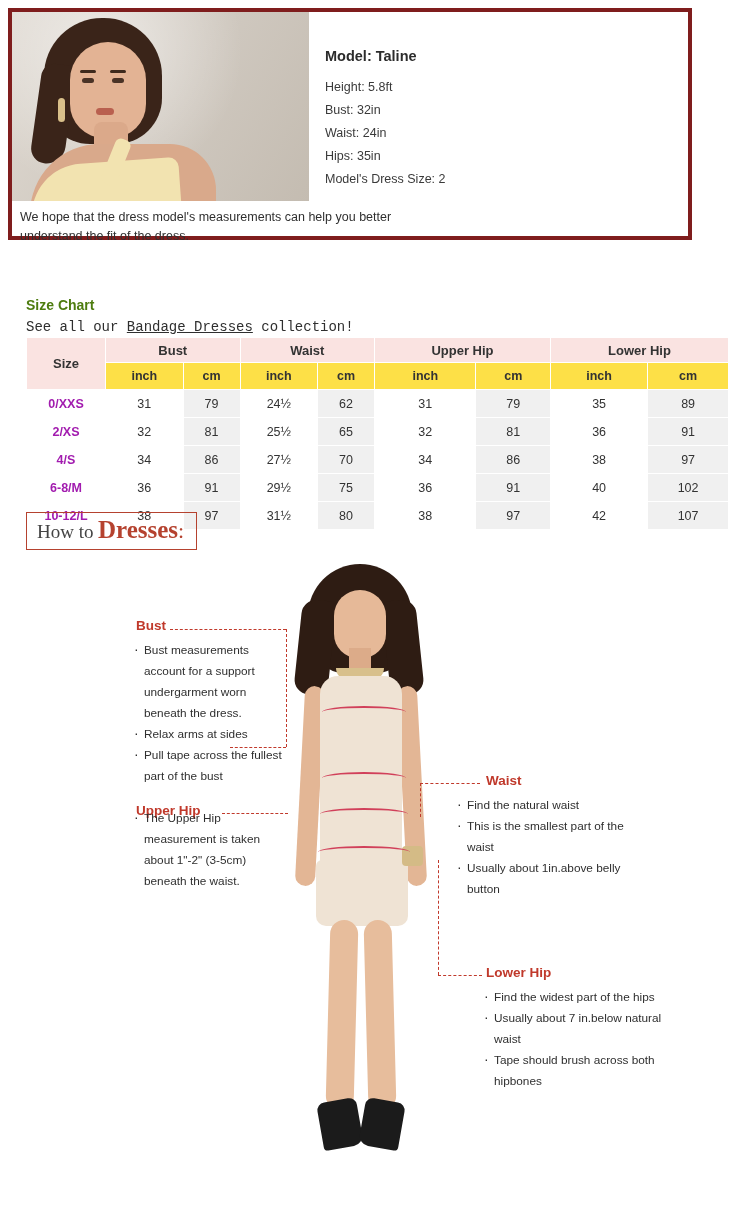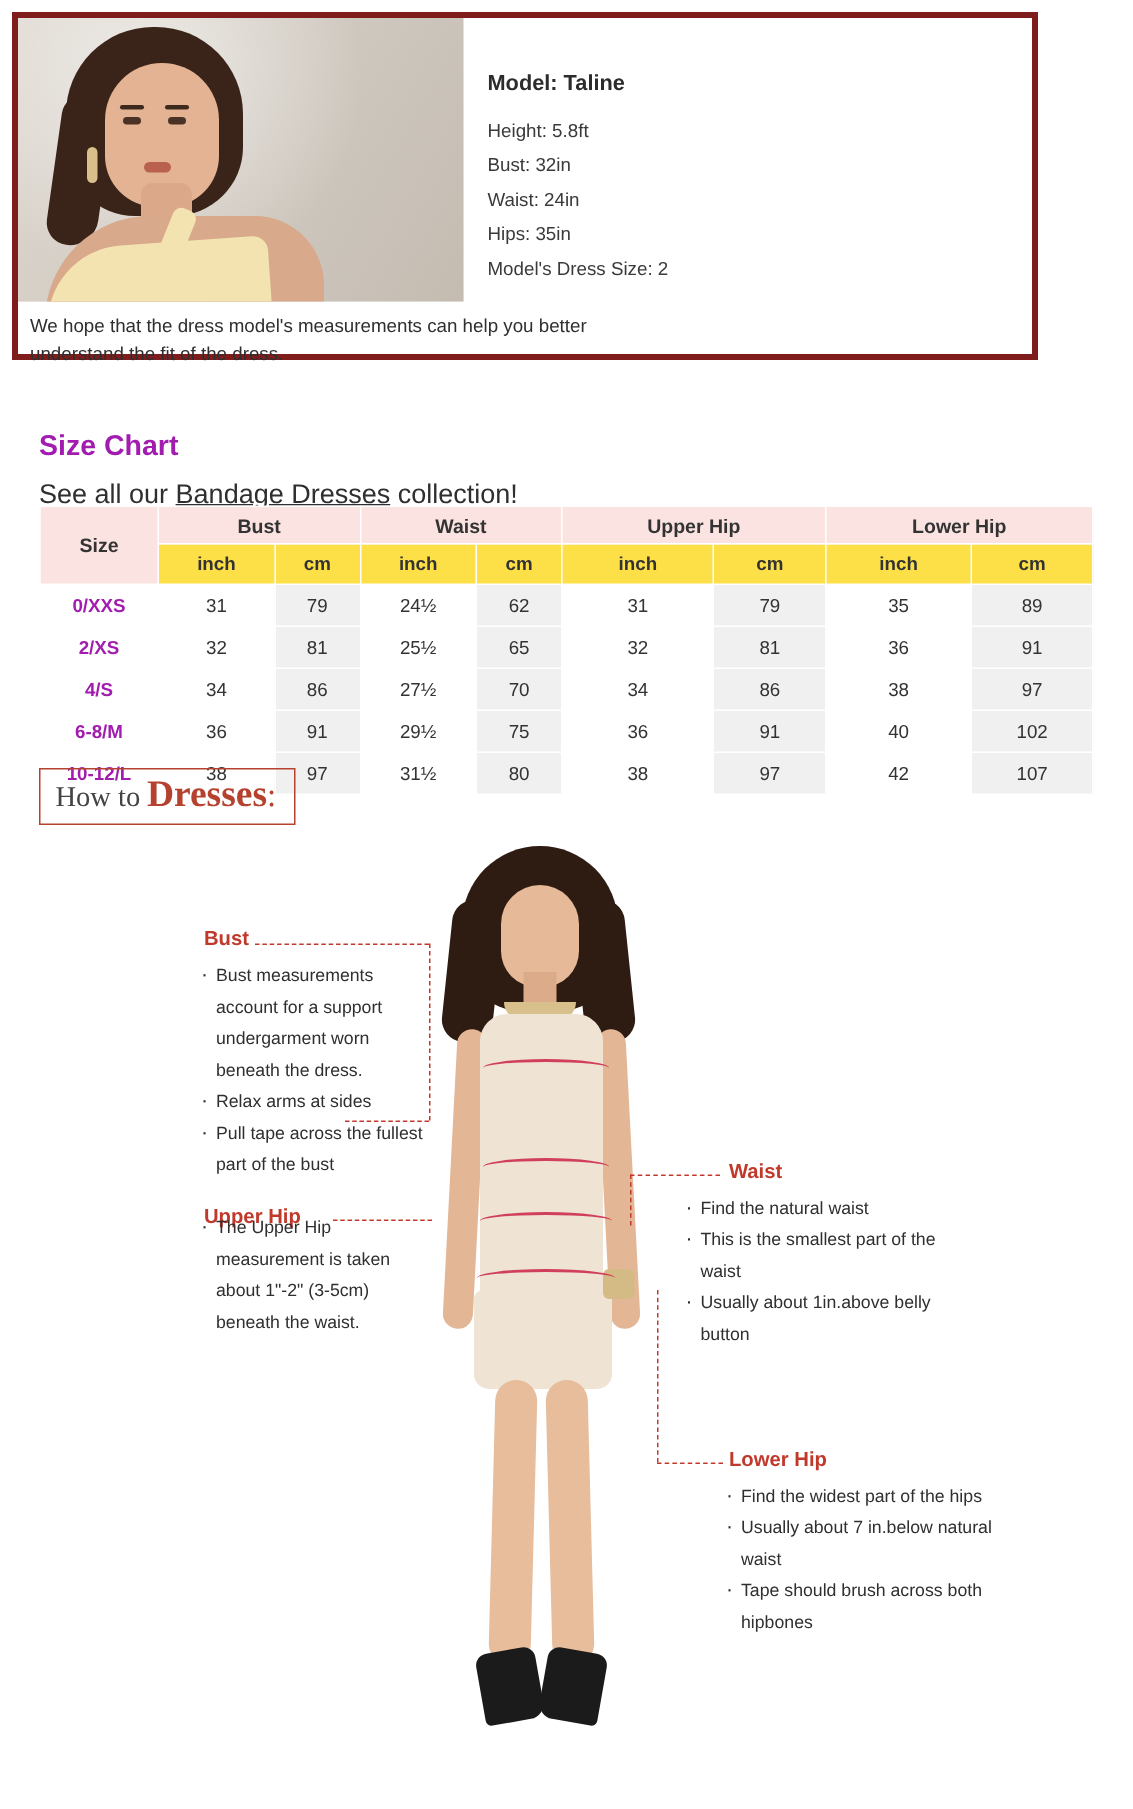--- a/index.html
+++ b/index.html
@@ -171,31 +171,32 @@
     width: 420px;
     font-size: 12.5px;
     line-height: 19px;
     color: #2f2f2f;
   }
 
   
   .size-chart-title {
     position: absolute;
     left: 26px;
-    top: 287px;
-    font-size: 19px;
-    font-weight: bold;
-    color: #a21caf;
+    top: 297px;
+    font-size: 14px;
+    font-weight: bold;
+    color: #4d7c0f;
   }
   .collection-line {
     position: absolute;
     left: 26px;
     top: 319px;
-    font-size: 18px;
+    font-size: 14px;
     color: #2f2f2f;
+    font-family: Liberation Mono, monospace;
   }
   .collection-line a {
     color: #2f2f2f;
     text-decoration: underline;
   }
 
   table.size-table {
     position: absolute;
     left: 26px;
     top: 337px;

